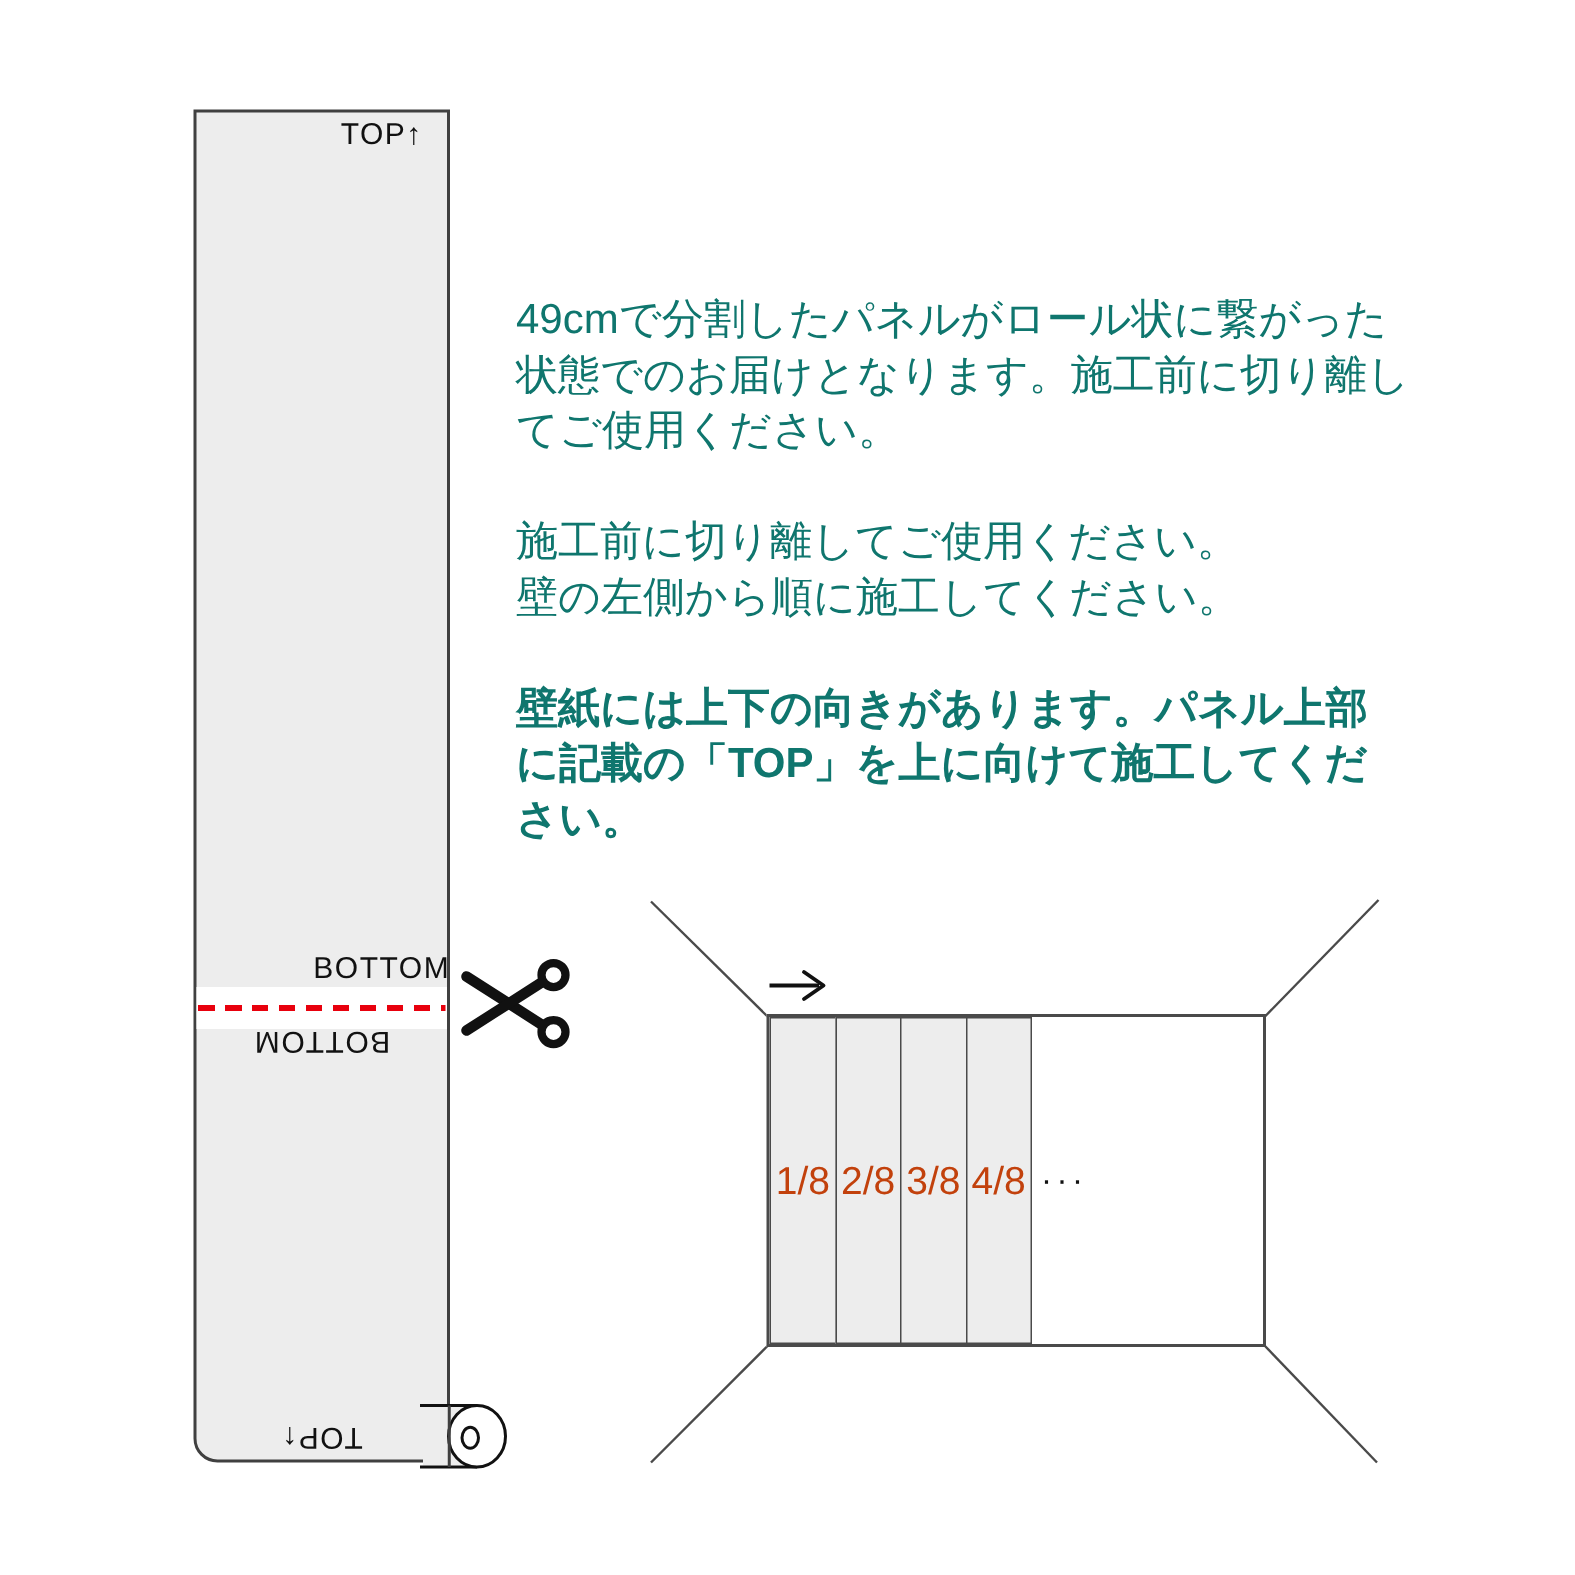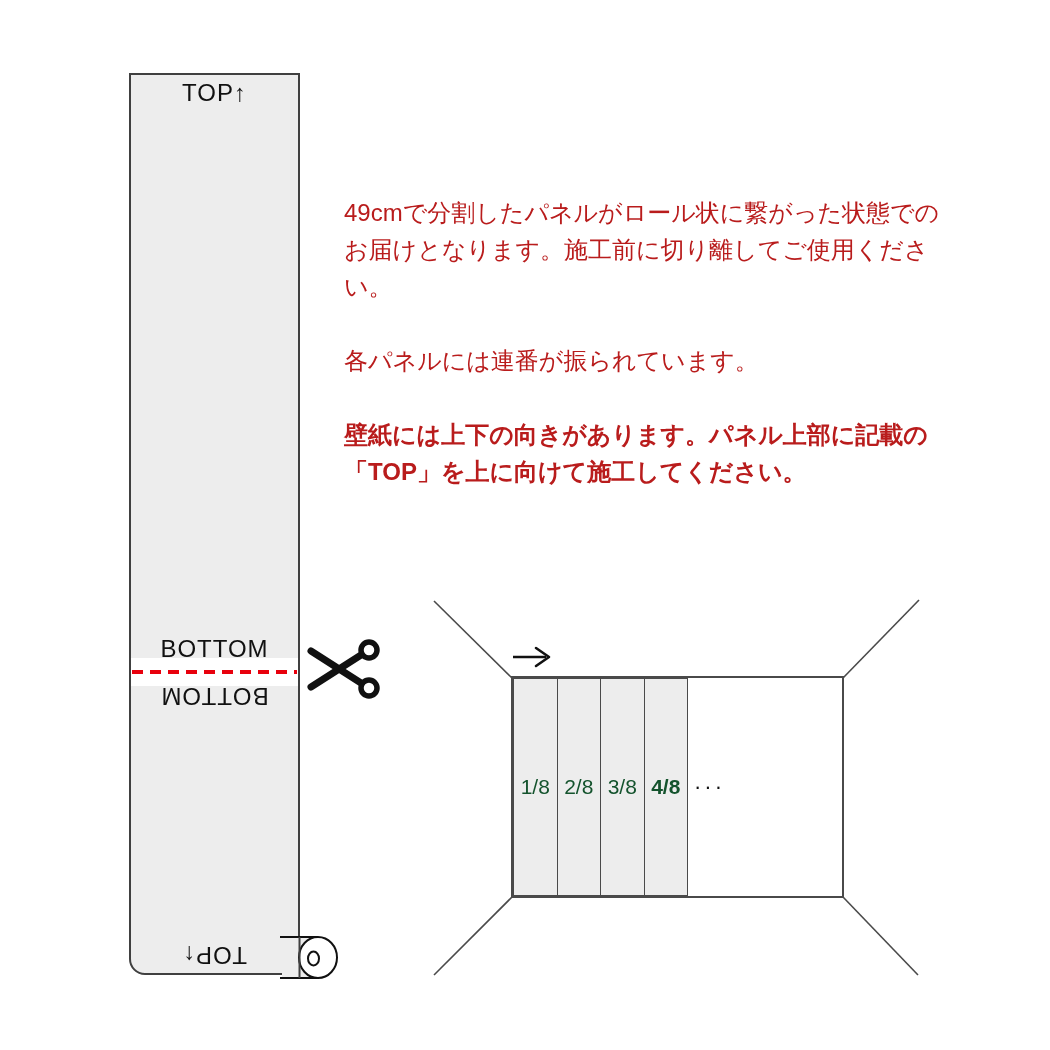--- a/index.html
+++ b/index.html
@@ -11,61 +11,61 @@
   .overlay{position:absolute;left:0;top:0;z-index:1;pointer-events:none;}
 
   
   .sheet{
     position:absolute;left:129px;top:73px;width:171px;height:902px;
     background:#ededed;border:2px solid #404040;border-radius:0 0 16px 16px;
     box-sizing:border-box;z-index:2;
   }
   .sheet .lbl{
     position:absolute;left:0;width:100%;text-align:center;
-    font-size:24px;letter-spacing:1px;color:#111;
+    font-size:20px;letter-spacing:1px;color:#111;padding-left:40px;
   }
   .lbl-top{top:4px;}
   .lbl-bottom{top:560px;}
   .lbl-bottom-flip{top:607px;transform:rotate(180deg);}
   .lbl-top-flip{bottom:4px;transform:rotate(180deg);}
   .cut-band{
     position:absolute;left:0;right:0;top:583px;height:28px;background:#ffffff;
   }
   .cut-line{
     position:absolute;left:1px;right:1px;top:12px;height:4px;
     background:repeating-linear-gradient(90deg,#e8000d 0 11px,transparent 11px 18px);
   }
 
   .scissors{position:absolute;left:306px;top:638px;z-index:2;}
   .rollend{position:absolute;left:280px;top:930px;z-index:3;}
 
   
   .text-block{
     position:absolute;left:344px;top:194px;width:596px;z-index:2;
-    font-size:24px;line-height:37px;color:#b91c1c;
+    font-size:28px;line-height:37px;color:#0f766e;
   }
   .text-block p{margin:0 0 37px 0;}
   .text-block p:last-child{margin-bottom:0;font-weight:bold;}
   .text-block .line{display:block;}
 
   
   .wall{
     position:absolute;left:511px;top:676px;width:333px;height:222px;
     border:2px solid #4a4a4a;box-sizing:border-box;background:#fff;z-index:2;
   }
   .strip{
     position:absolute;top:0;bottom:0;width:44.5px;
     background:#ededed;border:1px solid #4a4a4a;box-sizing:border-box;
     display:flex;align-items:center;justify-content:center;
-    font-size:21px;color:#14532d;
+    font-size:26px;color:#c2410c;
   }
   .strip-1{left:0;}
   .strip-2{left:43.5px;text-align:right;}
   .strip-3{left:87px;}
-  .strip-4{left:130.5px;font-weight:bold;}
+  .strip-4{left:130.5px;}
   .wall .dots{
     position:absolute;left:181px;top:50%;transform:translateY(-50%);
     font-size:22px;letter-spacing:3px;color:#111;
   }
 </style>
 </head>
 <body>
 
 <div class="canvas">
 
@@ -102,21 +102,22 @@
     <line x1="0" y1="7" x2="38" y2="7" stroke="#111" stroke-width="2"></line>
     <line x1="0" y1="48" x2="38" y2="48" stroke="#111" stroke-width="2"></line>
     <ellipse cx="38" cy="27.5" rx="19" ry="20.5" fill="#ffffff" stroke="#111" stroke-width="2"></ellipse>
     <line x1="19.5" y1="7" x2="19.5" y2="48" stroke="#404040" stroke-width="2"></line>
     <ellipse cx="33.5" cy="28.5" rx="5.5" ry="7" fill="#ffffff" stroke="#111" stroke-width="2"></ellipse>
   </svg>
 
   <div class="text-block">
     <p>49cmで分割したパネルがロール状に繋がった状態でのお届けとなります。施工前に切り離してご使用ください。</p>
     <p>
-      <span class="line">各パネルには連番が振られています。</span>
+      <span class="line">施工前に切り離してご使用ください。</span>
+      <span class="line">壁の左側から順に施工してください。</span>
     </p>
     <p>壁紙には上下の向きがあります。パネル上部に記載の「TOP」を上に向けて施工してください。</p>
   </div>
 
   <div class="wall">
     <div class="strip strip-1">
       <span>1/8</span>
     </div>
     <div class="strip strip-2">
       <span>2/8</span>

